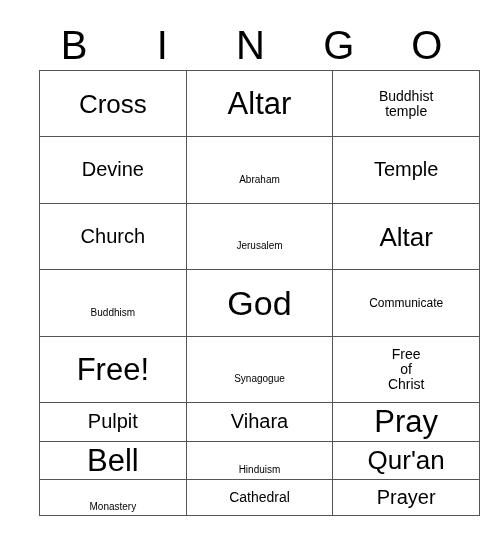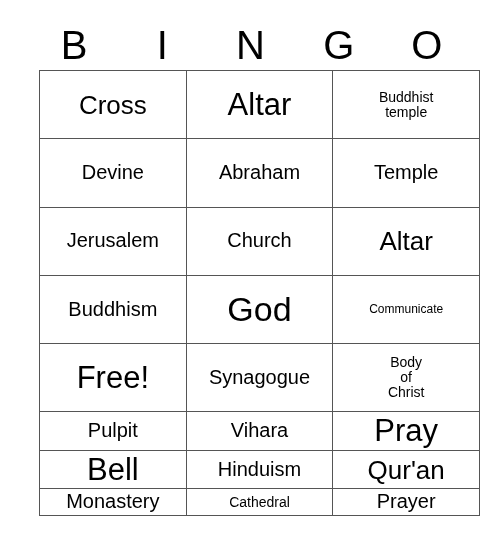--- a/index.html
+++ b/index.html
@@ -77,21 +77,21 @@
     color: #000000;
     white-space: pre-line;
   }
 
   
   .fs-xxl .cell-text { font-size: 34px; }
   .fs-xl  .cell-text { font-size: 31px; }
   .fs-lg  .cell-text { font-size: 26px; }
   .fs-md  .cell-text { font-size: 20px; }
   .fs-sm  .cell-text { font-size: 14px; }
-  .fs-xs  .cell-text { font-size: 20px; }
+  .fs-xs  .cell-text { font-size: 10px; margin-top: 20px; }
   .fs-xxs .cell-text { font-size: 12px; }
 </style>
 </head>
 <body>
 
 <div class="card">
 
   <div class="header-row">
     <div class="header-cell">B</div>
     <div class="header-cell">I</div>
@@ -115,25 +115,25 @@
     <div class="cell fs-md">
       <span class="cell-text">Devine</span>
     </div>
     <div class="cell fs-xs">
       <span class="cell-text">Abraham</span>
     </div>
 
     <div class="cell fs-md">
       <span class="cell-text">Temple</span>
     </div>
+    <div class="cell fs-md">
+      <span class="cell-text">Church</span>
+    </div>
     <div class="cell fs-xs">
       <span class="cell-text">Jerusalem</span>
-    </div>
-    <div class="cell fs-md">
-      <span class="cell-text">Church</span>
     </div>
     <div class="cell fs-lg">
       <span class="cell-text">Altar</span>
     </div>
     <div class="cell fs-xs">
       <span class="cell-text">Buddhism</span>
     </div>
 
     <div class="cell fs-xxl">
       <span class="cell-text">God</span>
@@ -141,21 +141,21 @@
     <div class="cell fs-xxs">
       <span class="cell-text">Communicate</span>
     </div>
     <div class="cell fs-xl">
       <span class="cell-text">Free!</span>
     </div>
     <div class="cell fs-xs">
       <span class="cell-text">Synagogue</span>
     </div>
     <div class="cell fs-sm">
-      <span class="cell-text">Body
+      <span class="cell-text">Free
 of
 Christ</span>
     </div>
 
     <div class="cell fs-md">
       <span class="cell-text">Pulpit</span>
     </div>
     <div class="cell fs-md">
       <span class="cell-text">Vihara</span>
     </div>

